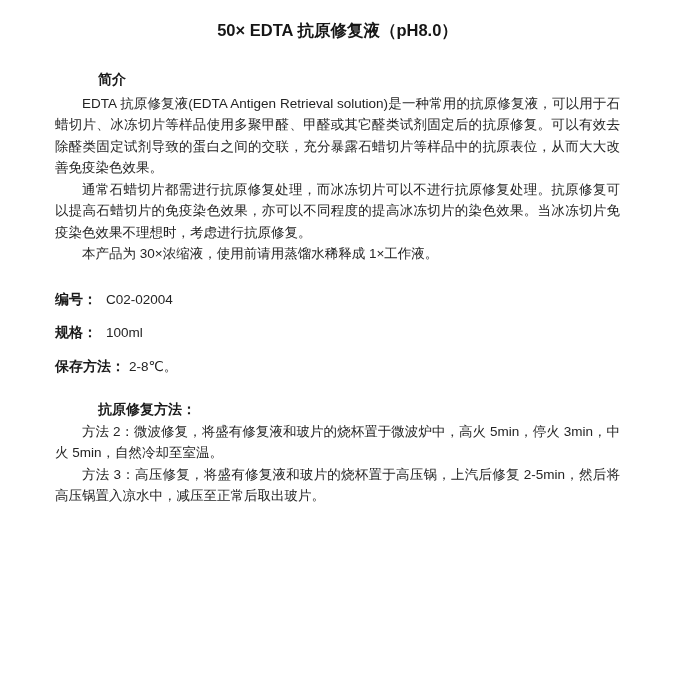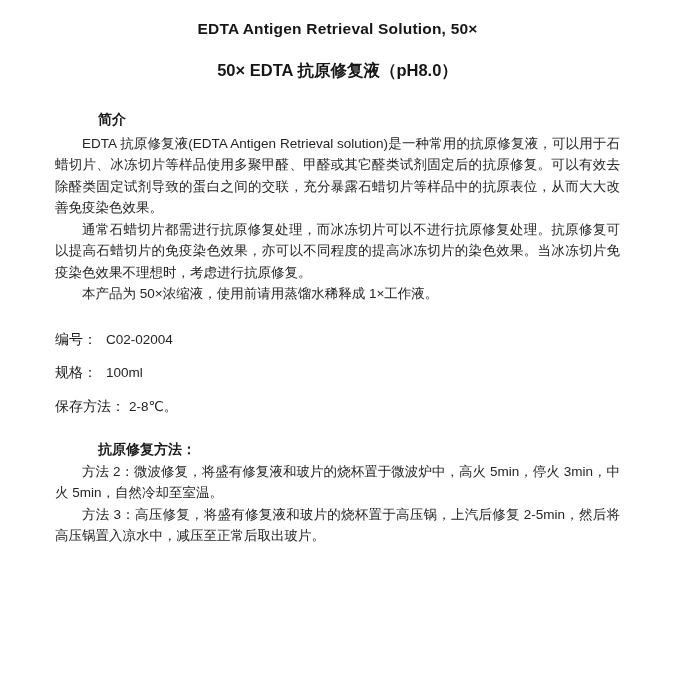--- a/index.html
+++ b/index.html
@@ -46,42 +46,41 @@
     color: #242424;
   }
   .fields { margin-top: 24px; }
   .field-row {
     font-size: 13.5px;
     line-height: 21.5px;
     margin-bottom: 12px;
     color: #242424;
   }
   .field-label {
-    font-weight: normal;
+    font-weight: bold;
     font-size: 14px;
     color: #1a1a1a;
     text-align: right;
   }
   .field-value { margin-left: 9px; text-align: center; }
   .field-value.tight { margin-left: 4px; }
   .methods-heading { margin-top: 22px; margin-bottom: 0; }
 </style>
 </head>
 <body>
 
 <div class="page">
 
-  <h1 class="title-en">EDTA Antigen Retrieval Solution, 50×</h1>
   <h2 class="title-zh">50× EDTA 抗原修复液（pH8.0）</h2>
 
   <div>
     <div class="section-heading intro-heading">简介</div>
     <p class="body-para">EDTA 抗原修复液(EDTA Antigen Retrieval solution)是一种常用的抗原修复液，可以用于石蜡切片、冰冻切片等样品使用多聚甲醛、甲醛或其它醛类试剂固定后的抗原修复。可以有效去除醛类固定试剂导致的蛋白之间的交联，充分暴露石蜡切片等样品中的抗原表位，从而大大改善免疫染色效果。</p>
     <p class="body-para">通常石蜡切片都需进行抗原修复处理，而冰冻切片可以不进行抗原修复处理。抗原修复可以提高石蜡切片的免疫染色效果，亦可以不同程度的提高冰冻切片的染色效果。当冰冻切片免疫染色效果不理想时，考虑进行抗原修复。</p>
-    <p class="body-para">本产品为 50×浓缩液，使用前请用蒸馏水稀释成 1×工作液。</p>
+    <p class="body-para">本产品为 30×浓缩液，使用前请用蒸馏水稀释成 1×工作液。</p>
   </div>
 
   <div class="fields">
     <div class="field-row">
       <span class="field-label">编号：</span><span class="field-value">C02-02004</span>
     </div>
     <div class="field-row">
       <span class="field-label">规格：</span><span class="field-value">100ml</span>
     </div>
     <div class="field-row">

